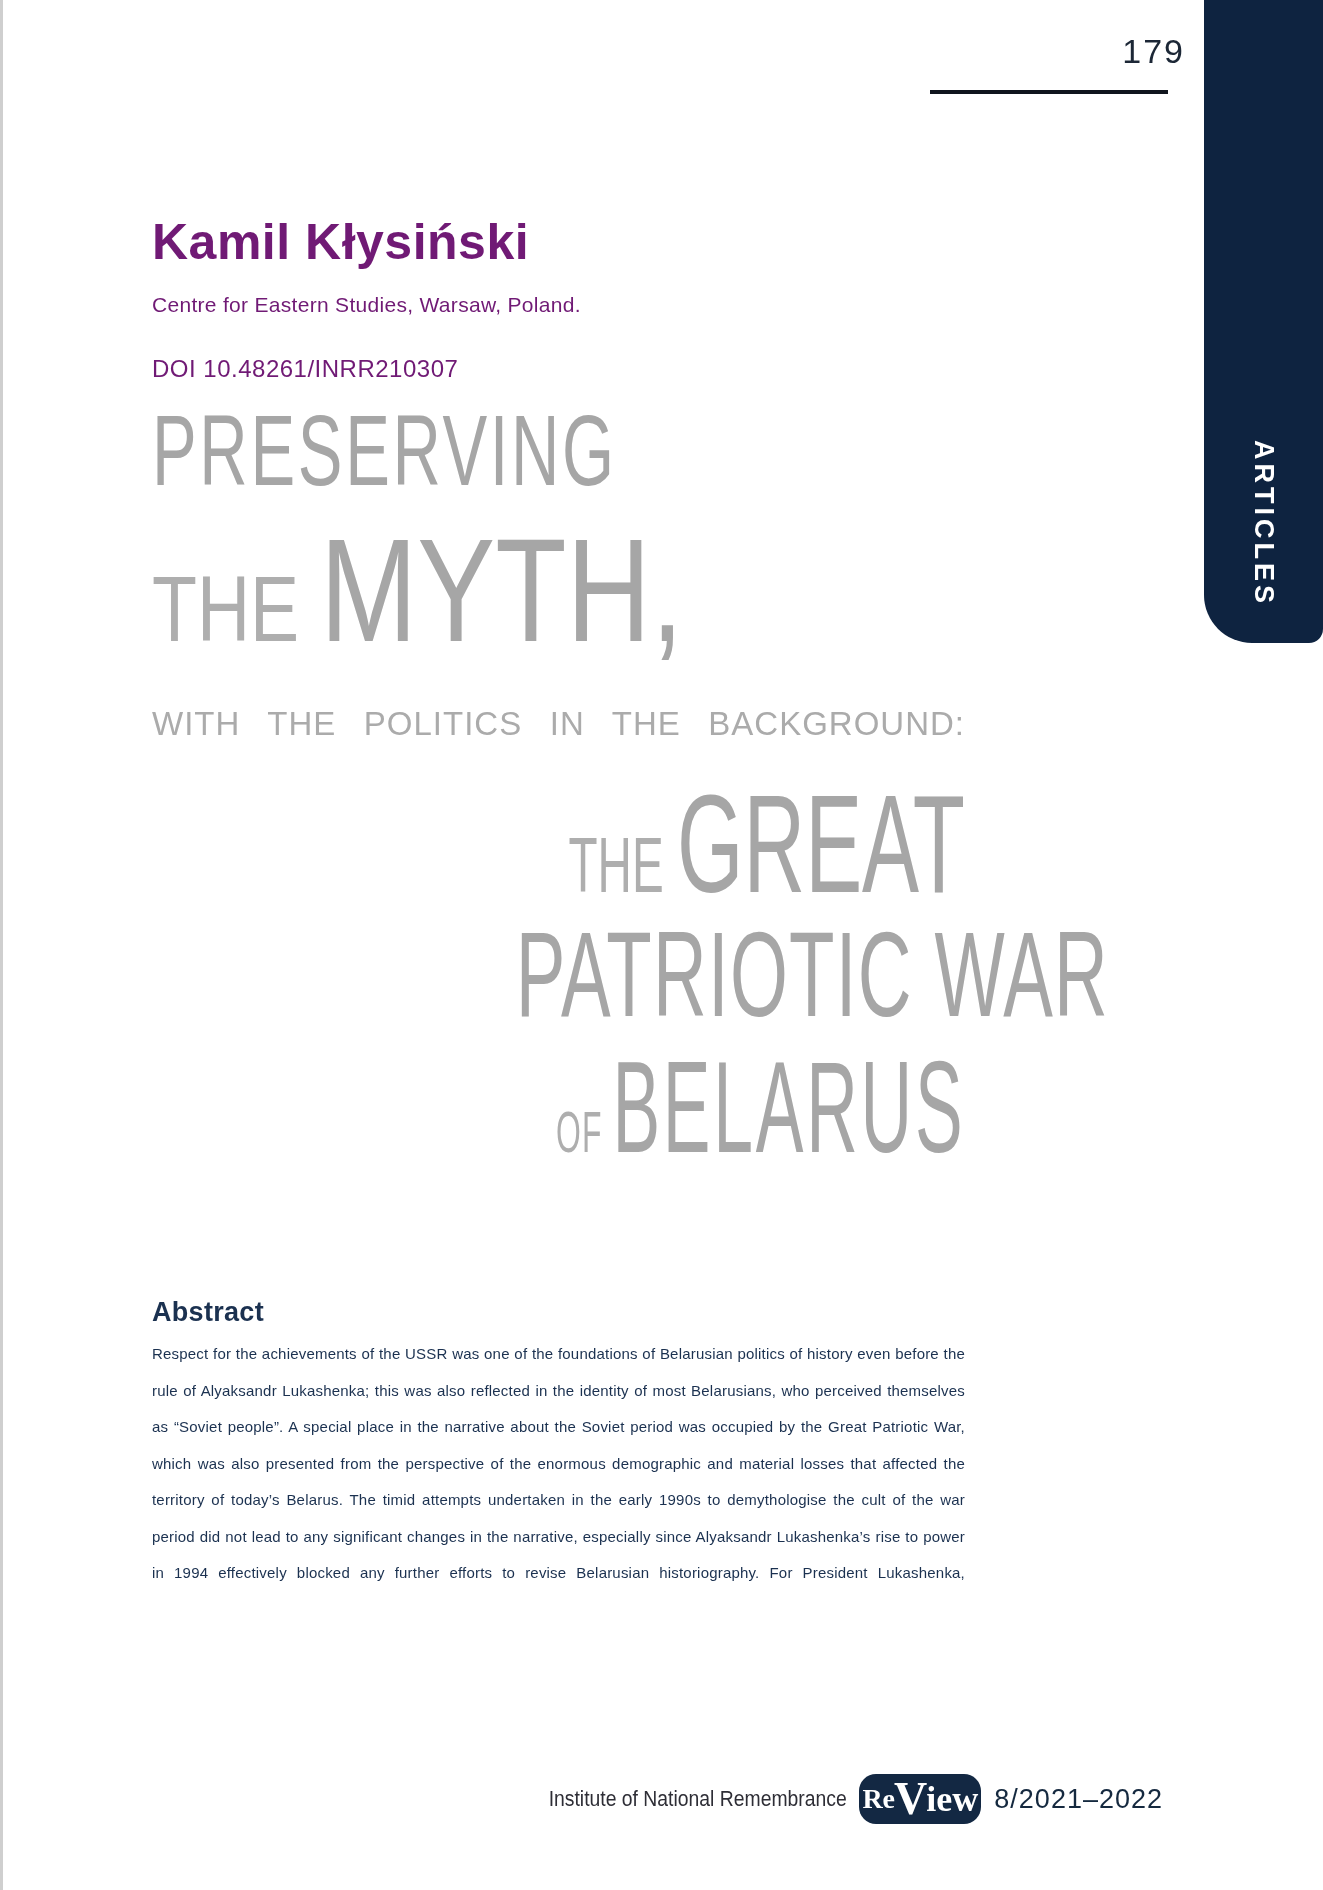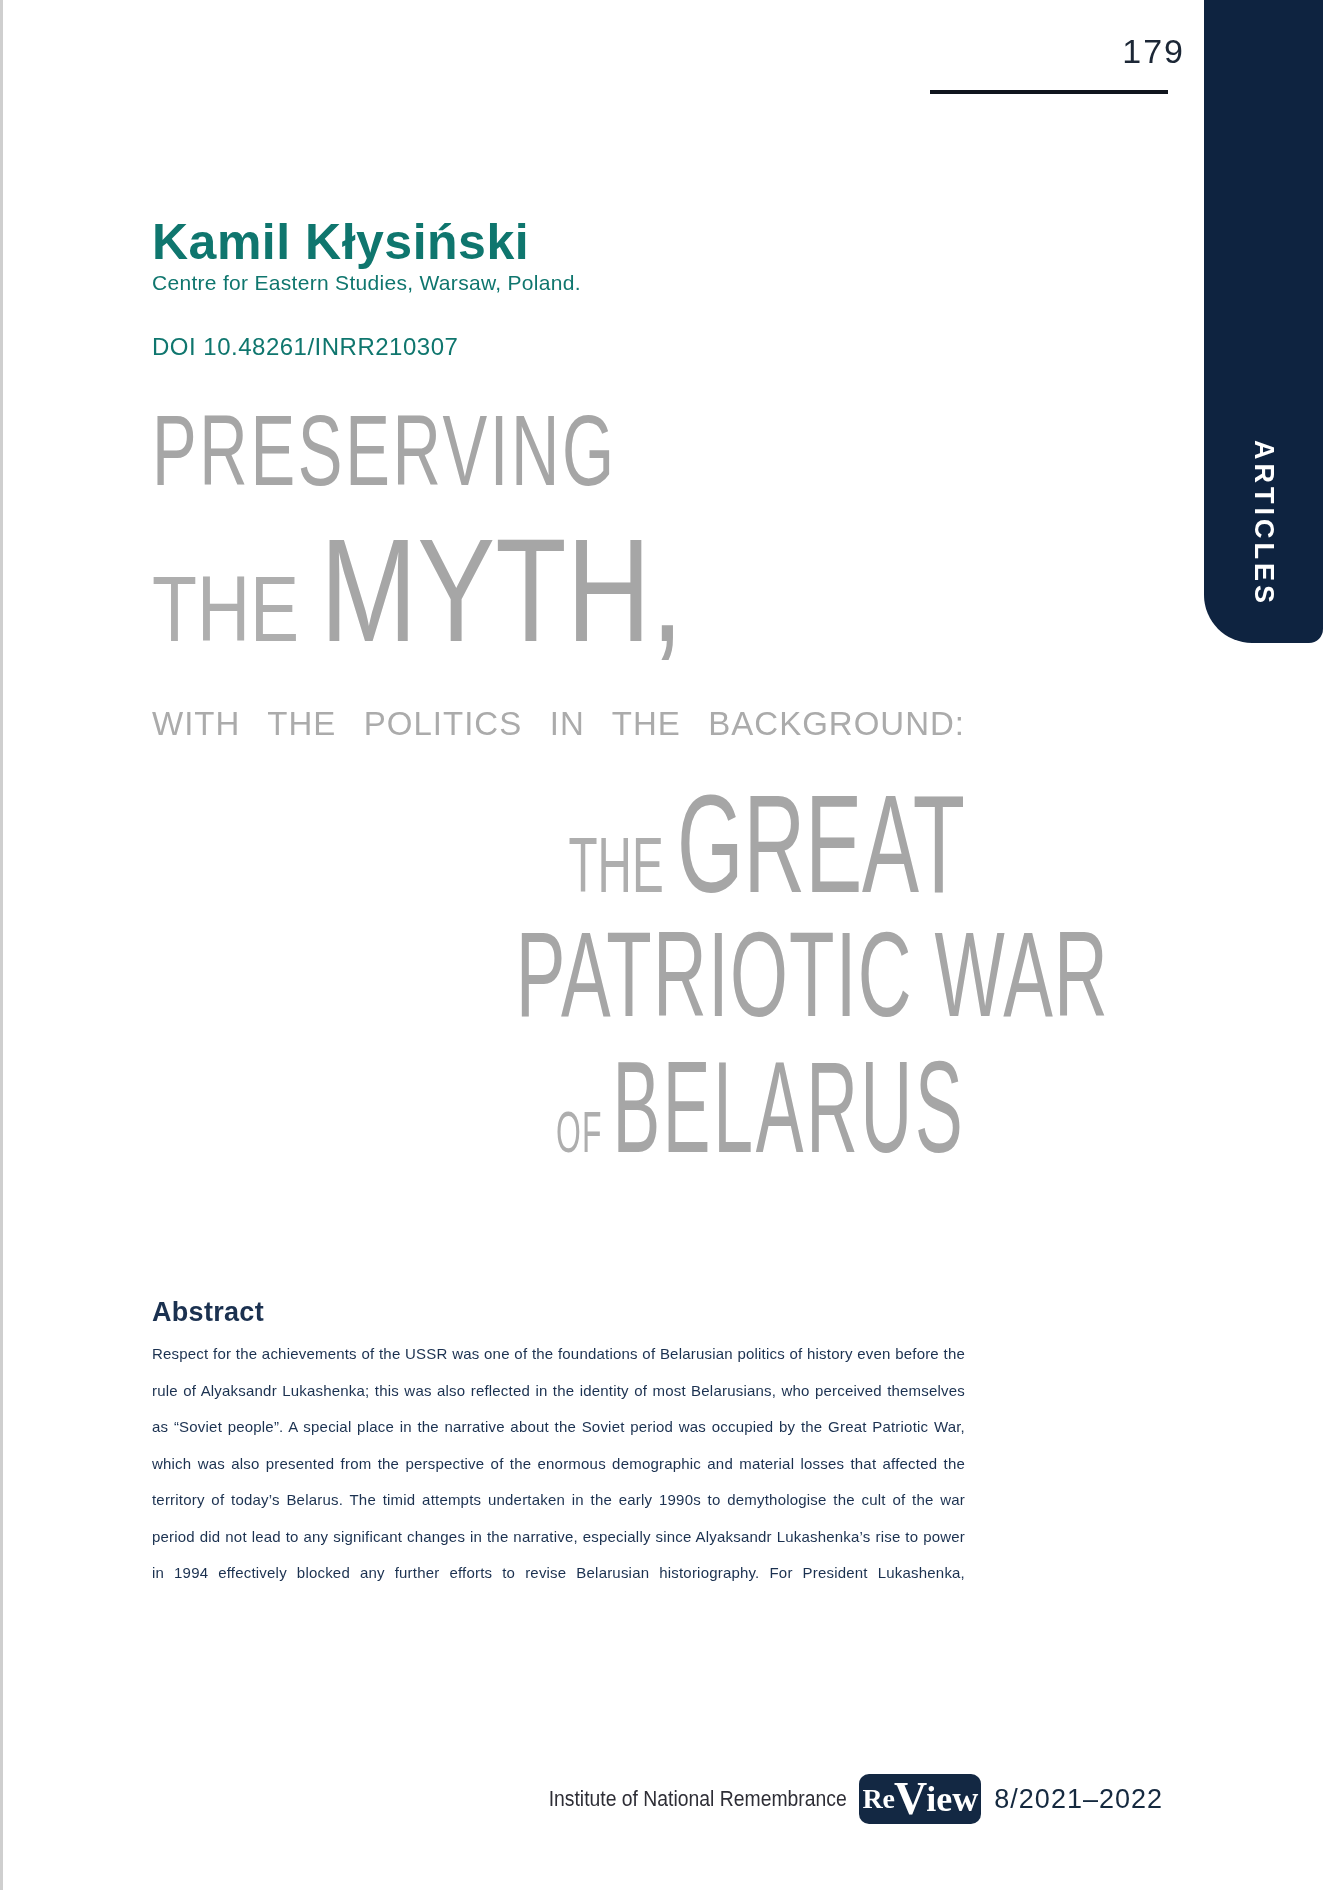--- a/index.html
+++ b/index.html
@@ -30,23 +30,23 @@
     background:#0e2340;
     border-radius:0 0 14px 48px;
   }
   .articles-tab .tab-label{
     position:absolute;top:440px;left:50%;
     transform:translateX(-50%);
     writing-mode:vertical-rl;
     color:#ffffff;font-weight:bold;font-size:27px;letter-spacing:4px;
   }
   
-  .author-block{position:absolute;left:152px;top:215px;width:813px;color:#0f766e;}
+  .author-block{position:absolute;left:152px;top:215px;width:813px;color:#701a75;}
   .author-name{font-size:50px;font-weight:bold;line-height:1.1;letter-spacing:0.5px;}
-  .author-affiliation{font-size:21px;line-height:1.25;margin-top:0;letter-spacing:0.3px;}
+  .author-affiliation{font-size:21px;line-height:1.25;margin-top:22px;letter-spacing:0.3px;}
   .doi{font-size:24px;line-height:1.25;margin-top:36px;letter-spacing:0.5px;}
   
   .title-block{position:absolute;left:152px;top:400px;width:813px;font-weight:300;}
   .t-line{line-height:1;white-space:nowrap;}
   .t-left{text-align:left;}
   .t-right{text-align:right;}
   .t-big{color:#a6a6a6;}
   .t-small{color:#aeaeae;}
   .sq{display:inline-block;}
   .t1{font-size:100px;letter-spacing:4px;}
@@ -75,21 +75,21 @@
   
   .footer{
     position:absolute;right:160px;top:1774px;height:50px;
     display:flex;align-items:center;gap:13px;
   }
   .publisher-name{
     font-size:22px;font-weight:300;color:#2e2e36;letter-spacing:0;
     transform:scaleX(.88);transform-origin:100% 50%;white-space:nowrap;
   }
   .review-logo{
-    width:122px;height:50px;background:#132843;border-radius:10px;
+    width:122px;height:50px;background:#132843;border-radius:17px;
     display:flex;align-items:center;justify-content:center;
     color:#ffffff;font-family:"Liberation Serif",serif;font-weight:bold;
   }
   .review-logo .lg-re{font-size:28px;line-height:1;}
   .review-logo .lg-v{font-size:46px;line-height:1;margin:0 -1px;}
   .review-logo .lg-iew{font-size:36px;line-height:1;}
   .issue-number{font-size:27px;color:#15293f;letter-spacing:1px;white-space:nowrap;}
 </style>
 </head>
 <body>

